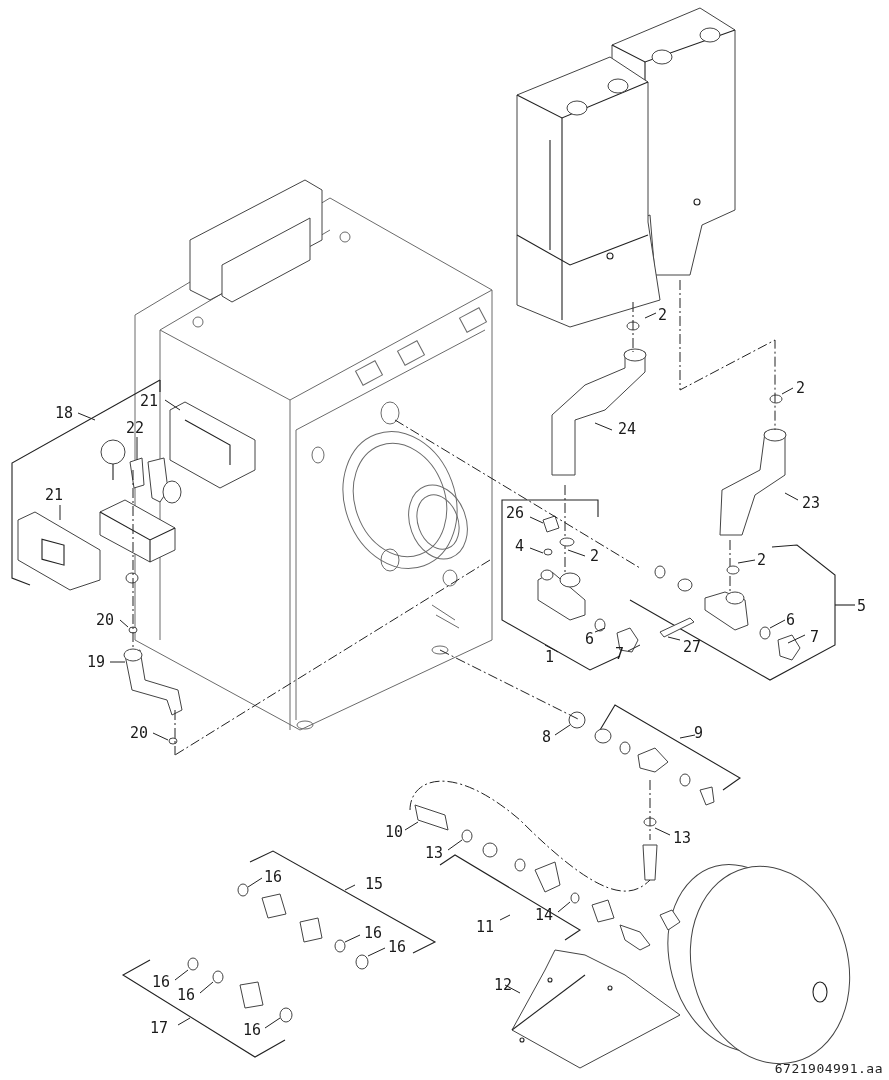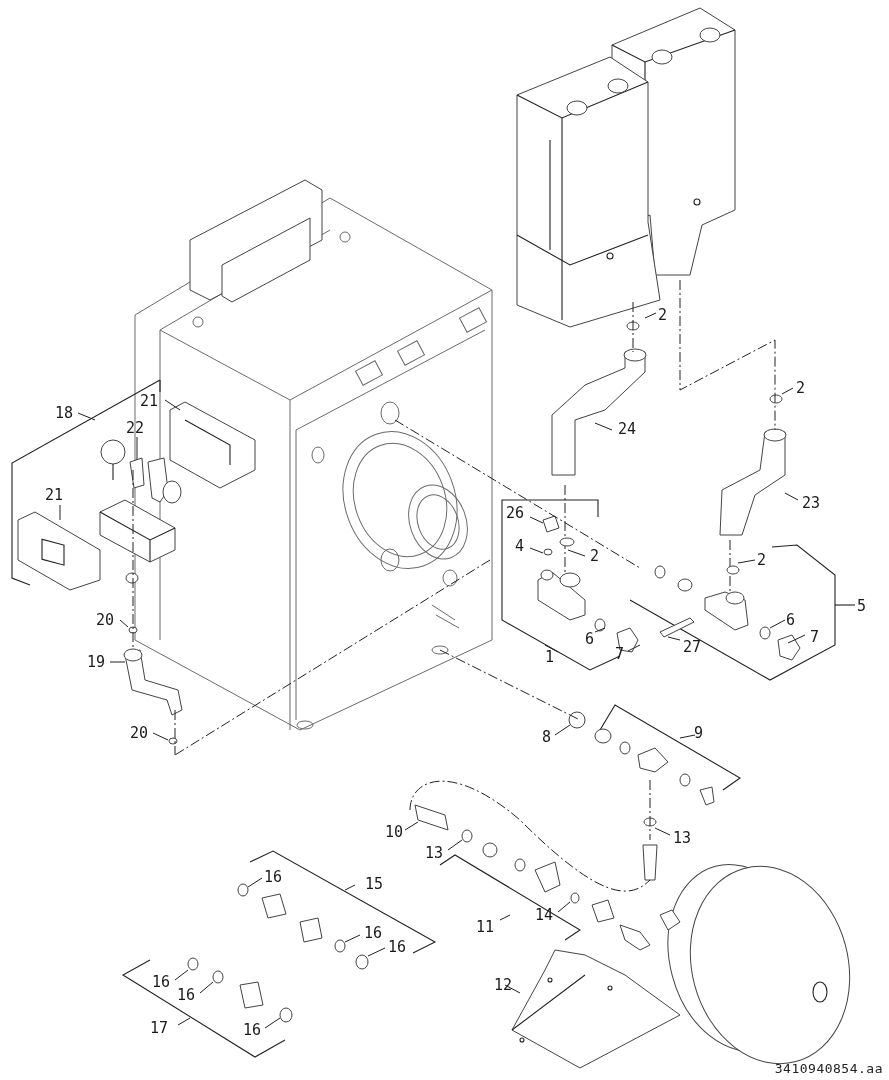--- a/index.html
+++ b/index.html
@@ -272,13 +272,13 @@
     <text class="lbl" x="365" y="889">15</text>
     <text class="lbl" x="364" y="938">16</text>
     <text class="lbl" x="388" y="952">16</text>
     <text class="lbl" x="152" y="987">16</text>
     <text class="lbl" x="177" y="1000">16</text>
     <text class="lbl" x="150" y="1033">17</text>
     <text class="lbl" x="243" y="1035">16</text>
   </g>
 </svg>
 
-<div class="docnum">3410940854.aa</div>
+<div class="docnum">6721904991.aa</div>
 
 </body></html>

